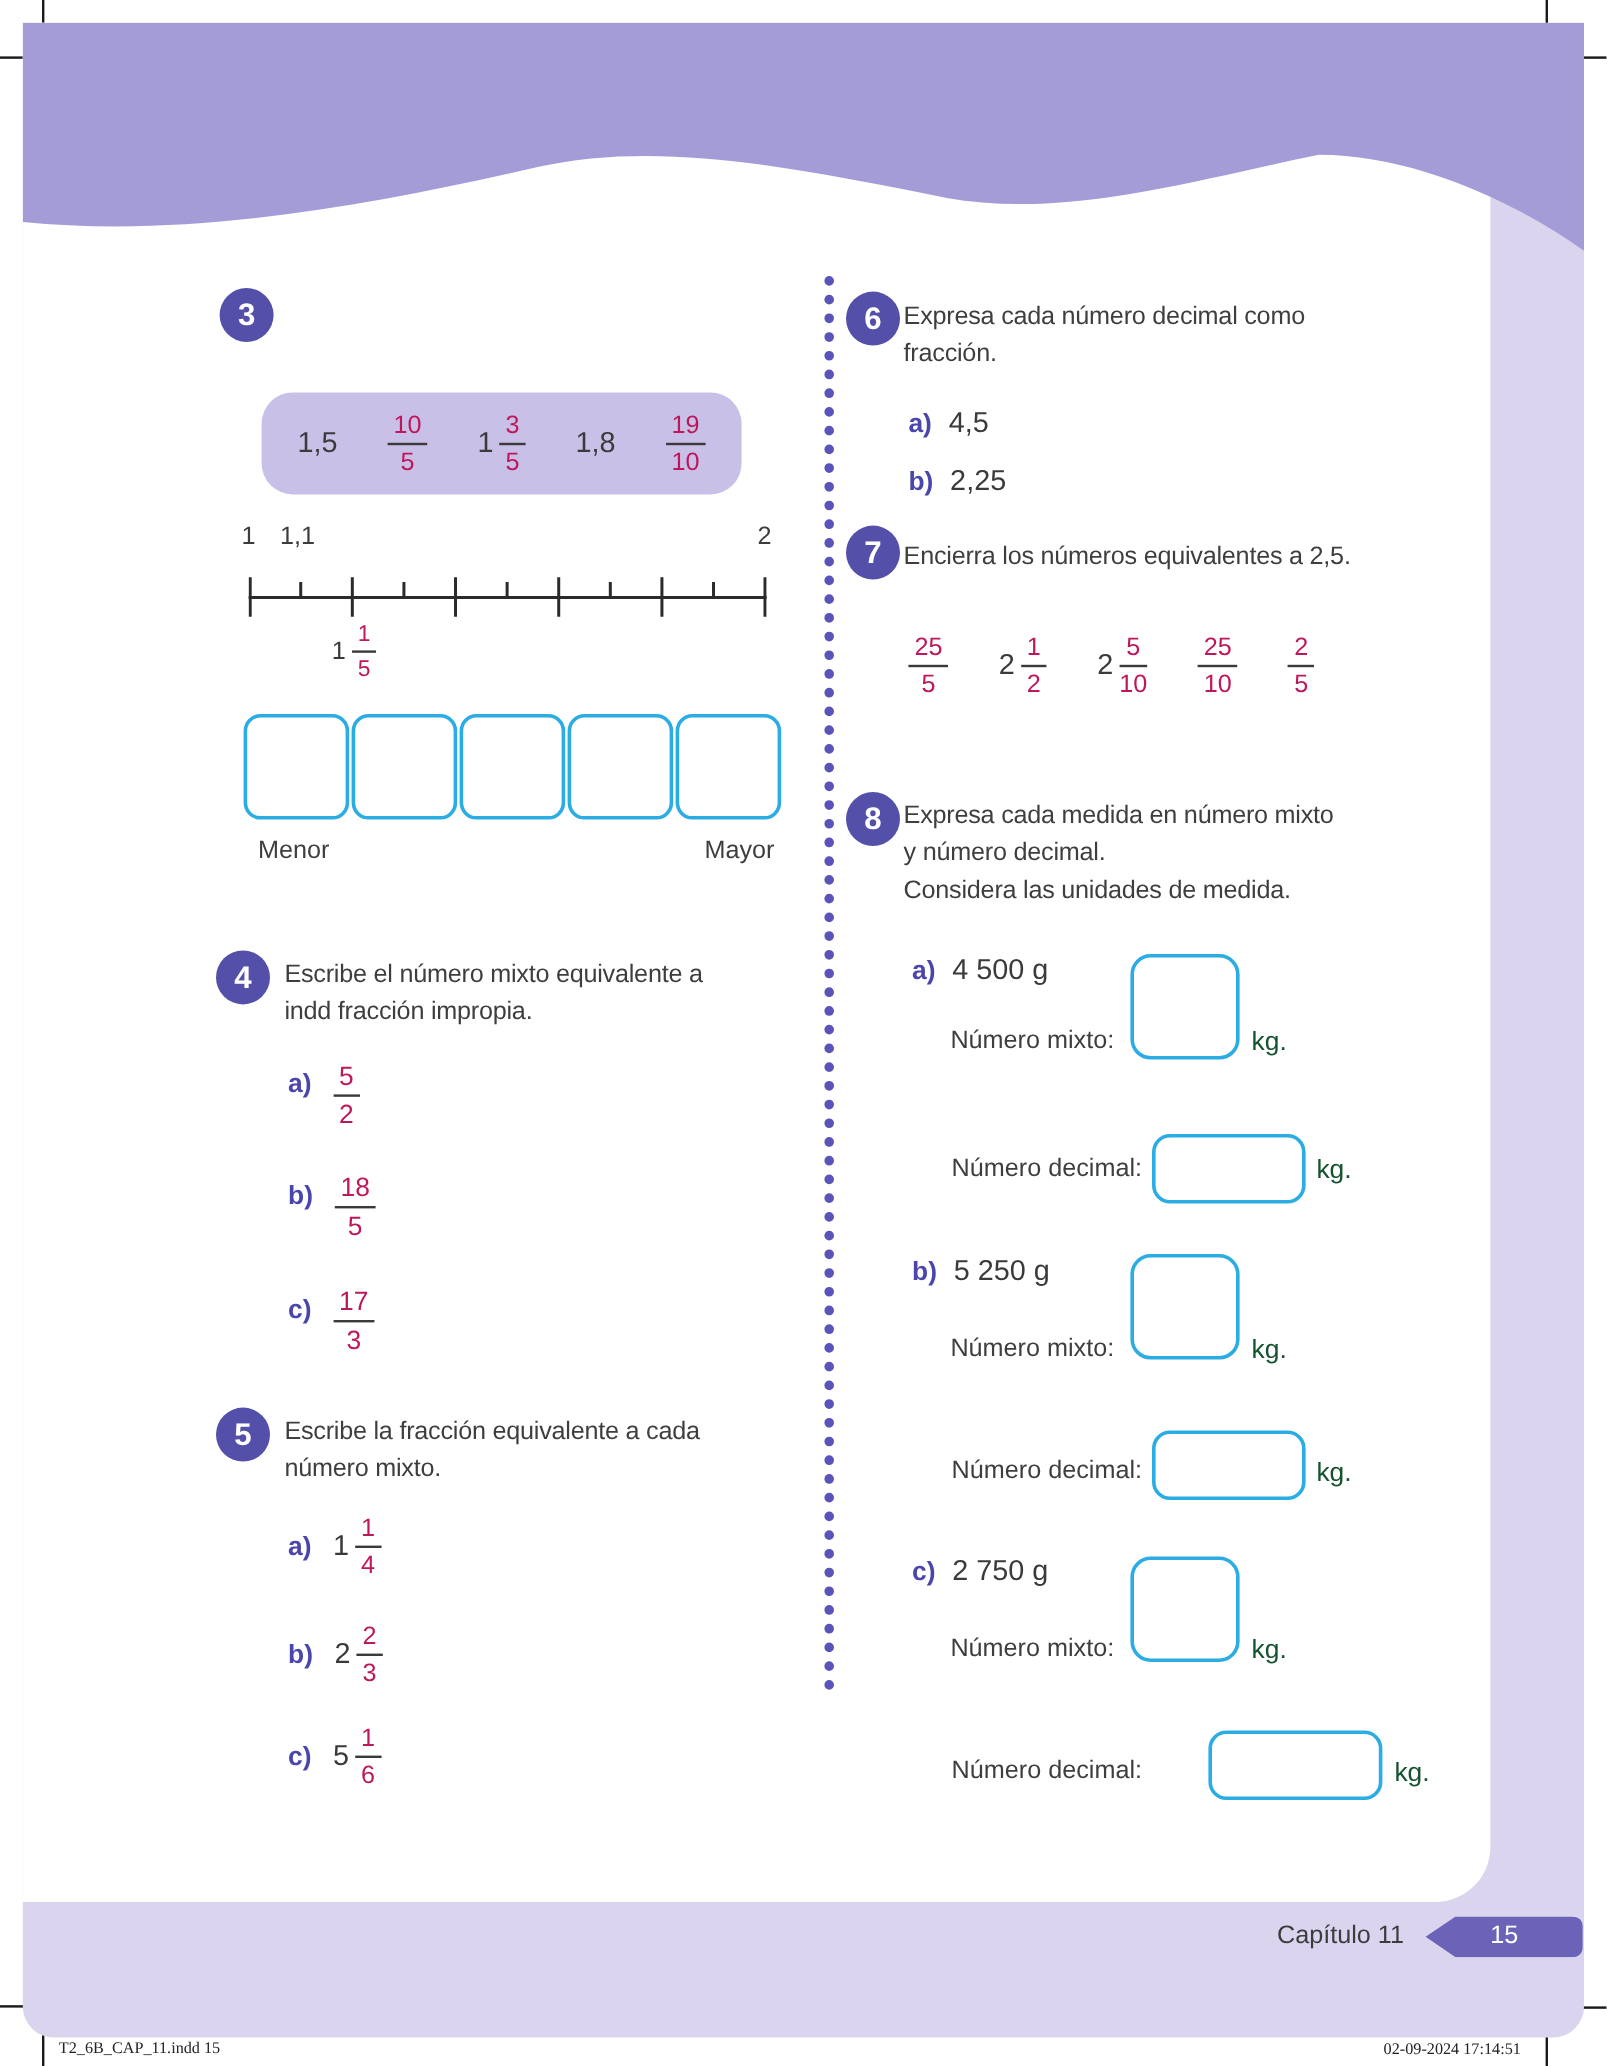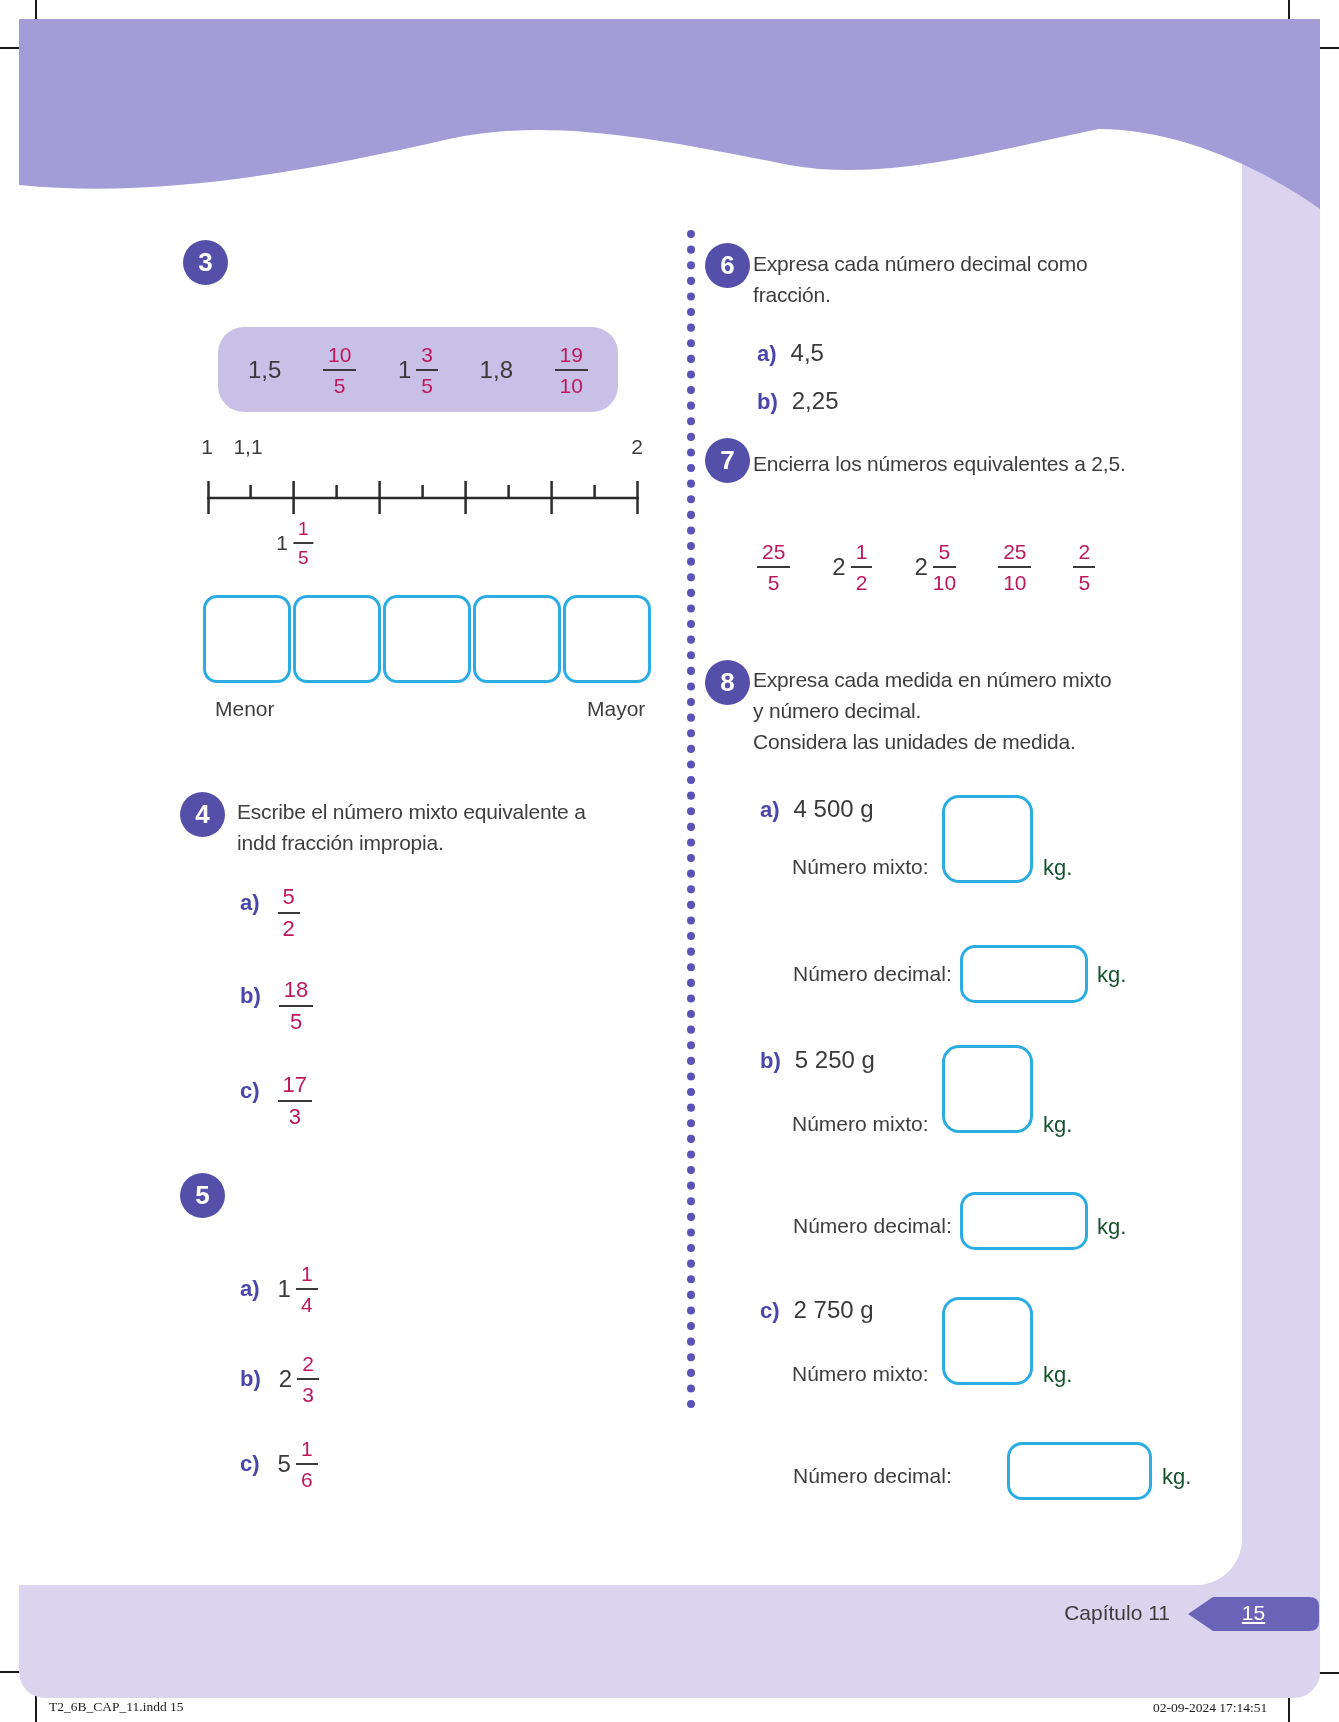--- a/index.html
+++ b/index.html
@@ -38,31 +38,31 @@
   
   #numberline{left:207px;top:435px;width:432px;height:140px;}
   #numberline .nl-label{position:absolute;top:0;font-size:21px;transform:translateX(-50%);}
   #nl-below{position:absolute;left:88px;top:83px;transform:translateX(-50%);}
   #nl-below .frac{font-size:19px;}
   
   #answer-row{left:203px;top:595px;display:flex;gap:2px;}
   .abox{width:88px;height:88px;border:3px solid #2BACE3;border-radius:14px;background:#fff;box-sizing:border-box;}
   .minmax{font-size:21px;color:#3f3e3e;}
   
-  #ex7-row{left:757px;top:528px;display:flex;align-items:center;gap:42px;margin-top:12px;}
+  #ex7-row{left:757px;top:528px;display:flex;align-items:center;gap:42px;}
   
   .mixbox{width:91px;height:88px;border:3px solid #2BACE3;border-radius:17px;background:#fff;box-sizing:border-box;}
   .decbox{width:128px;height:58px;border:3px solid #2BACE3;border-radius:15px;background:#fff;box-sizing:border-box;}
   .fieldlabel{font-size:21px;color:#3f3e3e;white-space:nowrap;}
   .kg{font-size:22px;color:#14532d;}
   .gval{font-size:24px;color:#3a3a3a;}
   
   #chapter-label{left:1000px;top:1601px;width:170px;text-align:right;font-size:21px;color:#3c3c3c;}
   #pennant{left:1188px;top:1597px;width:131px;height:34px;}
-  #page-number{left:1213px;top:1601px;width:81px;text-align:center;font-size:21px;color:#fff;text-decoration:underline;}
+  #page-number{left:1213px;top:1601px;width:81px;text-align:center;font-size:21px;color:#fff;}
   
   .printtxt{font-family:"Liberation Serif","DejaVu Serif",serif;font-size:13.5px;color:#222;}
 </style>
 </head>
 <body>
 
 <div class="page">
 
   <div class="abs crop" style="left:35px;top:0;width:2px;height:32px"></div>
   <div class="abs crop" style="left:0;top:47px;width:23px;height:2px"></div>
@@ -171,20 +171,24 @@
     <span class="itemlabel" style="padding-top:5px">c)</span>
     <span class="frac bigfrac">
         <span class="fn">17</span>
         <span class="fd">3</span>
       </span>
   </div>
 
   <div class="abs badge" style="left:180px;top:1173px">
     <span>5</span>
   </div>
+  <div class="abs extitle" style="left:237px;top:1177px">
+    <div>Escribe la fracción equivalente a cada</div>
+    <div>número mixto.</div>
+  </div>
   <div class="abs itemrow" style="left:240px;top:1262px;align-items:center">
     <span class="itemlabel">a)</span>
     <span class="mixed">
         <span class="whole">1</span>
       <span class="frac">
           <span class="fn">1</span>
           <span class="fd">4</span>
         </span>
       </span>
   </div>

